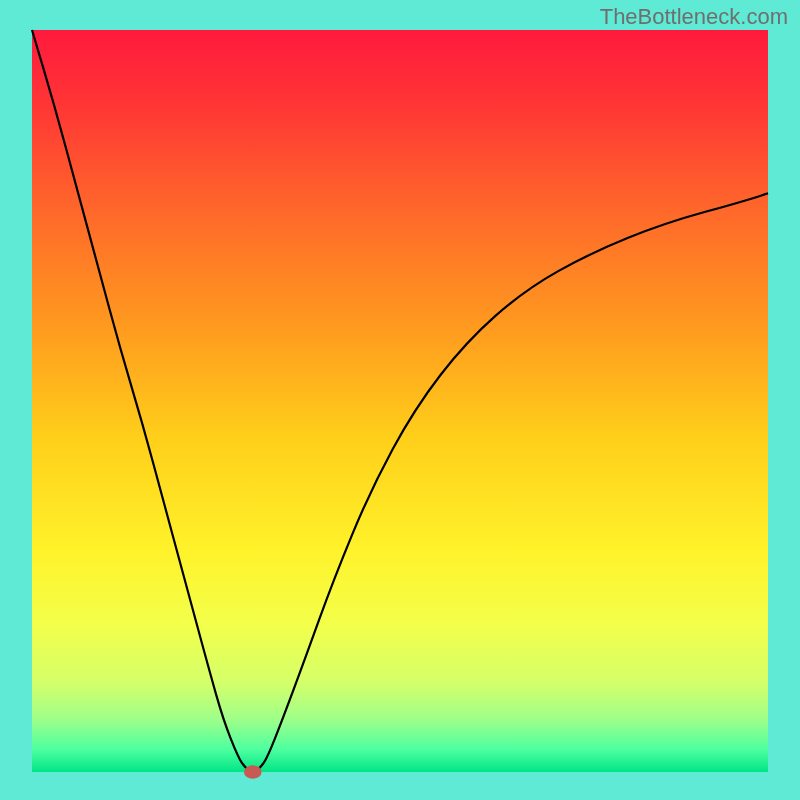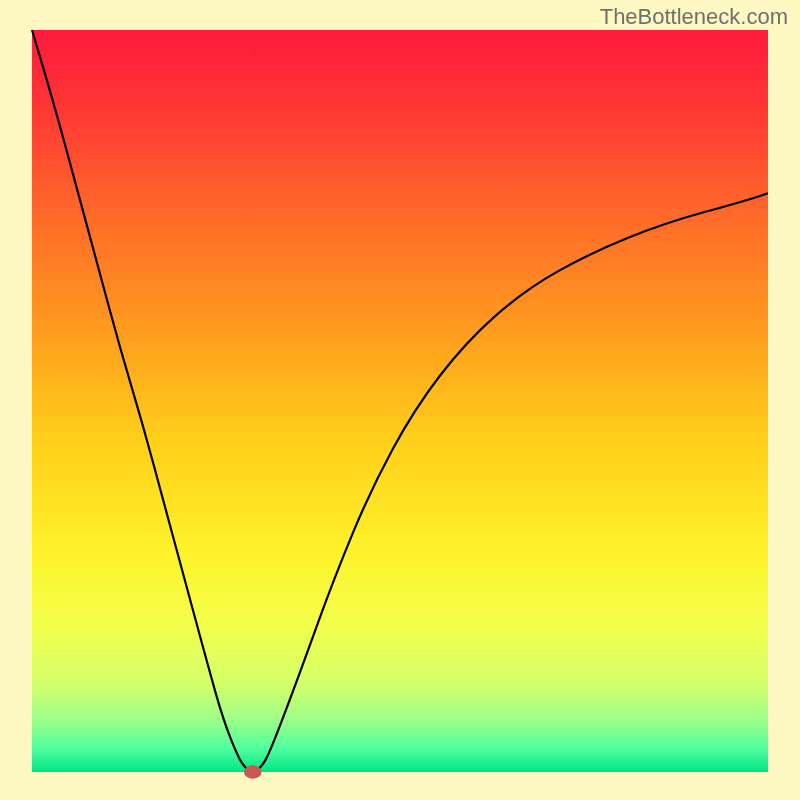--- a/index.html
+++ b/index.html
@@ -8,21 +8,21 @@
     width: 800px;
     height: 800px;
     background: #000;
     font-family: Arial, Helvetica, sans-serif;
     overflow: hidden;
   }
   .frame {
     position: relative;
     width: 800px;
     height: 800px;
-    background: #fef9c3;
+    background: #5eead4;
   }
   .watermark {
     position: absolute;
     top: 4px;
     right: 12px;
     color: #6f6f6f;
     font-size: 22px;
     font-weight: 500;
     z-index: 3;
     user-select: none;

